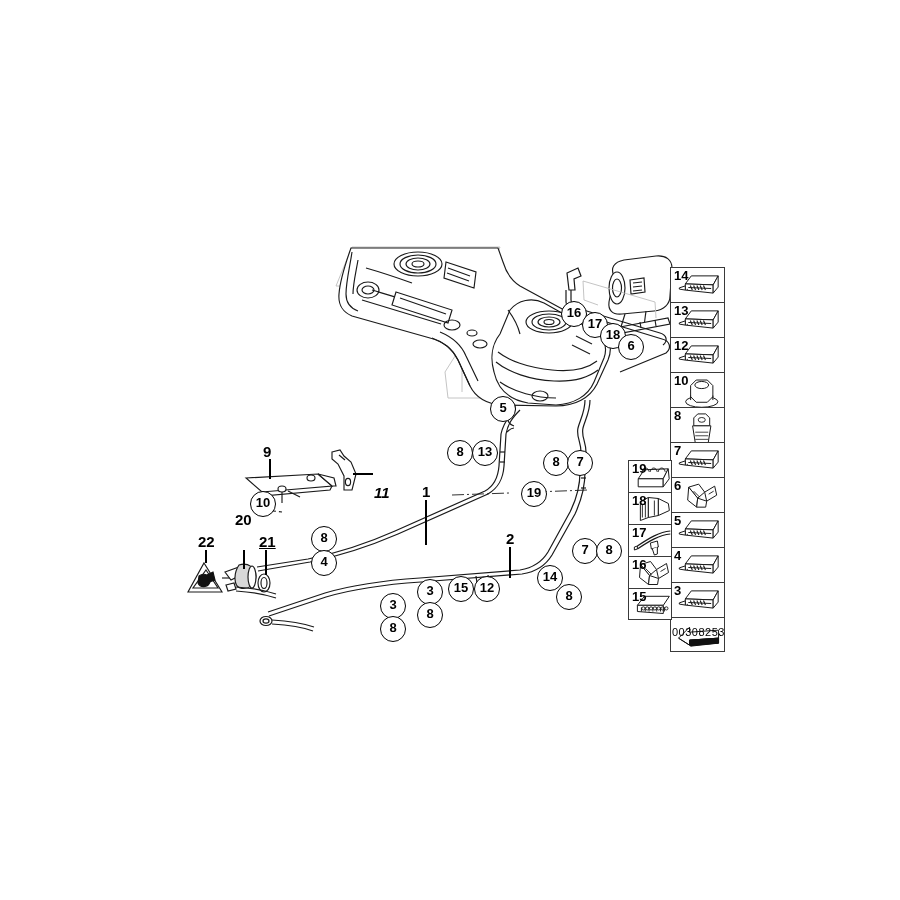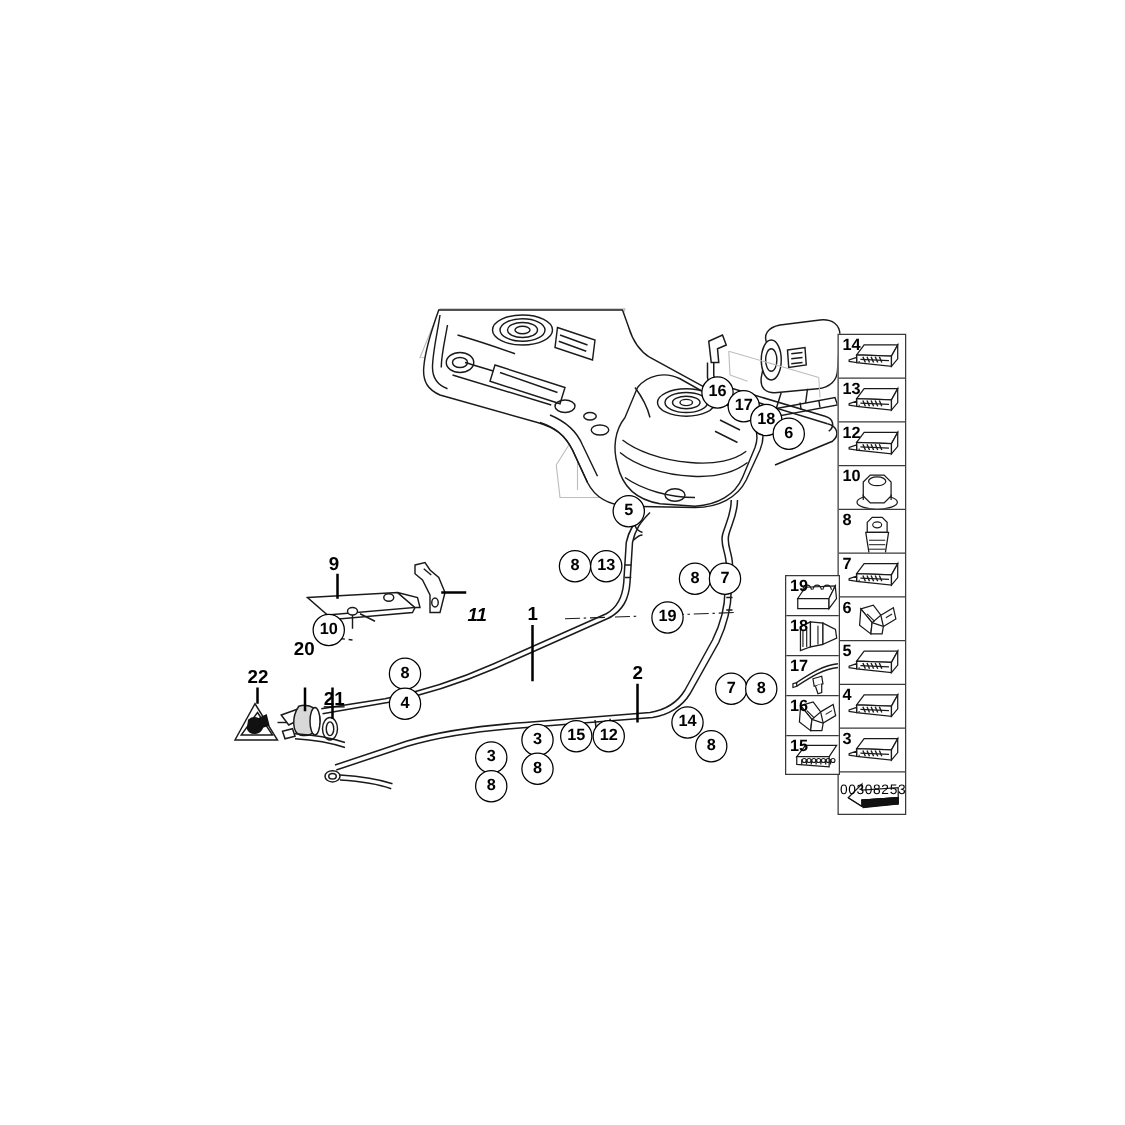--- a/index.html
+++ b/index.html
@@ -257,21 +257,21 @@
 
   <div class="numlabel" style="left:422px;top:484px;">1</div>
   <div class="leader" style="left:425px;top:500px;width:1.6px;height:45px;"></div>
 
   <div class="numlabel" style="left:198px;top:534px;">22</div>
   <div class="leader" style="left:205px;top:550px;width:1.6px;height:13px;"></div>
 
   <div class="numlabel" style="left:235px;top:512px;text-align:right;">20</div>
   <div class="leader" style="left:243px;top:550px;width:1.6px;height:19px;"></div>
 
-  <div class="numlabel" style="left:259px;top:552px;text-decoration:underline;">21</div>
+  <div class="numlabel" style="left:259px;top:534px;text-decoration:underline;">21</div>
   <div class="leader" style="left:265px;top:550px;width:1.6px;height:25px;"></div>
 
   <div class="numlabel" style="left:506px;top:531px;">2</div>
   <div class="leader" style="left:509px;top:547px;width:1.6px;height:31px;"></div>
 
   <div class="callout" style="left:490px;top:396px;">5</div>
   <div class="callout" style="left:561px;top:301px;">16</div>
   <div class="callout" style="left:582px;top:312px;">17</div>
   <div class="callout" style="left:600px;top:323px;">18</div>
   <div class="callout" style="left:618px;top:334px;">6</div>

